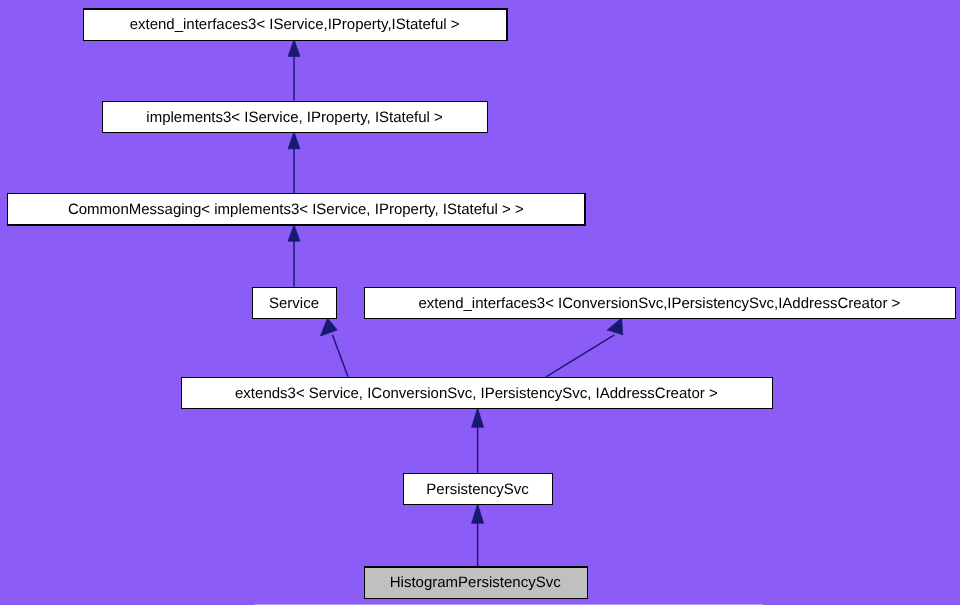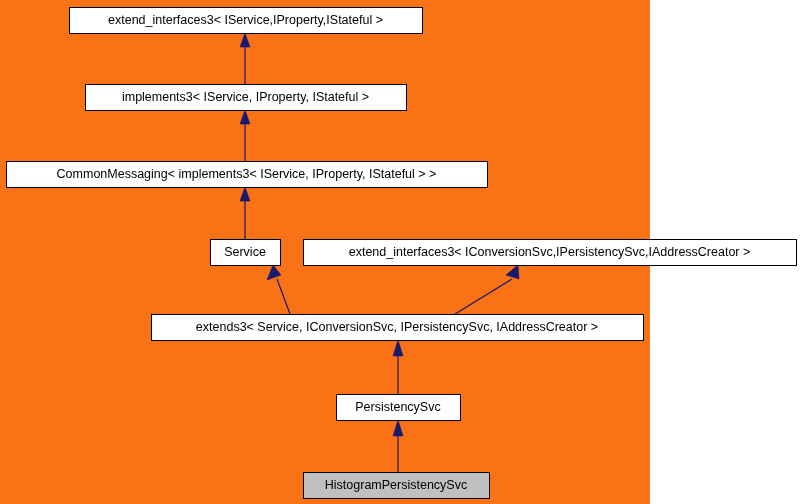--- a/index.html
+++ b/index.html
@@ -8,23 +8,23 @@
     background: #ffffff;
   }
   body {
     width: 800px;
     height: 504px;
     font-family: "Liberation Sans", sans-serif;
     overflow: hidden;
   }
   #diagram-root {
     position: relative;
-    width: 650px;
+    width: 800px;
     height: 504px;
-    background: #f97316;
+    background: #8b5cf6;
   }
   svg.diagram {
     display: block;
     width: 800px;
     height: 504px;
   }
   .node-box {
     fill: #ffffff;
     stroke: #000000;
     stroke-width: 1;

